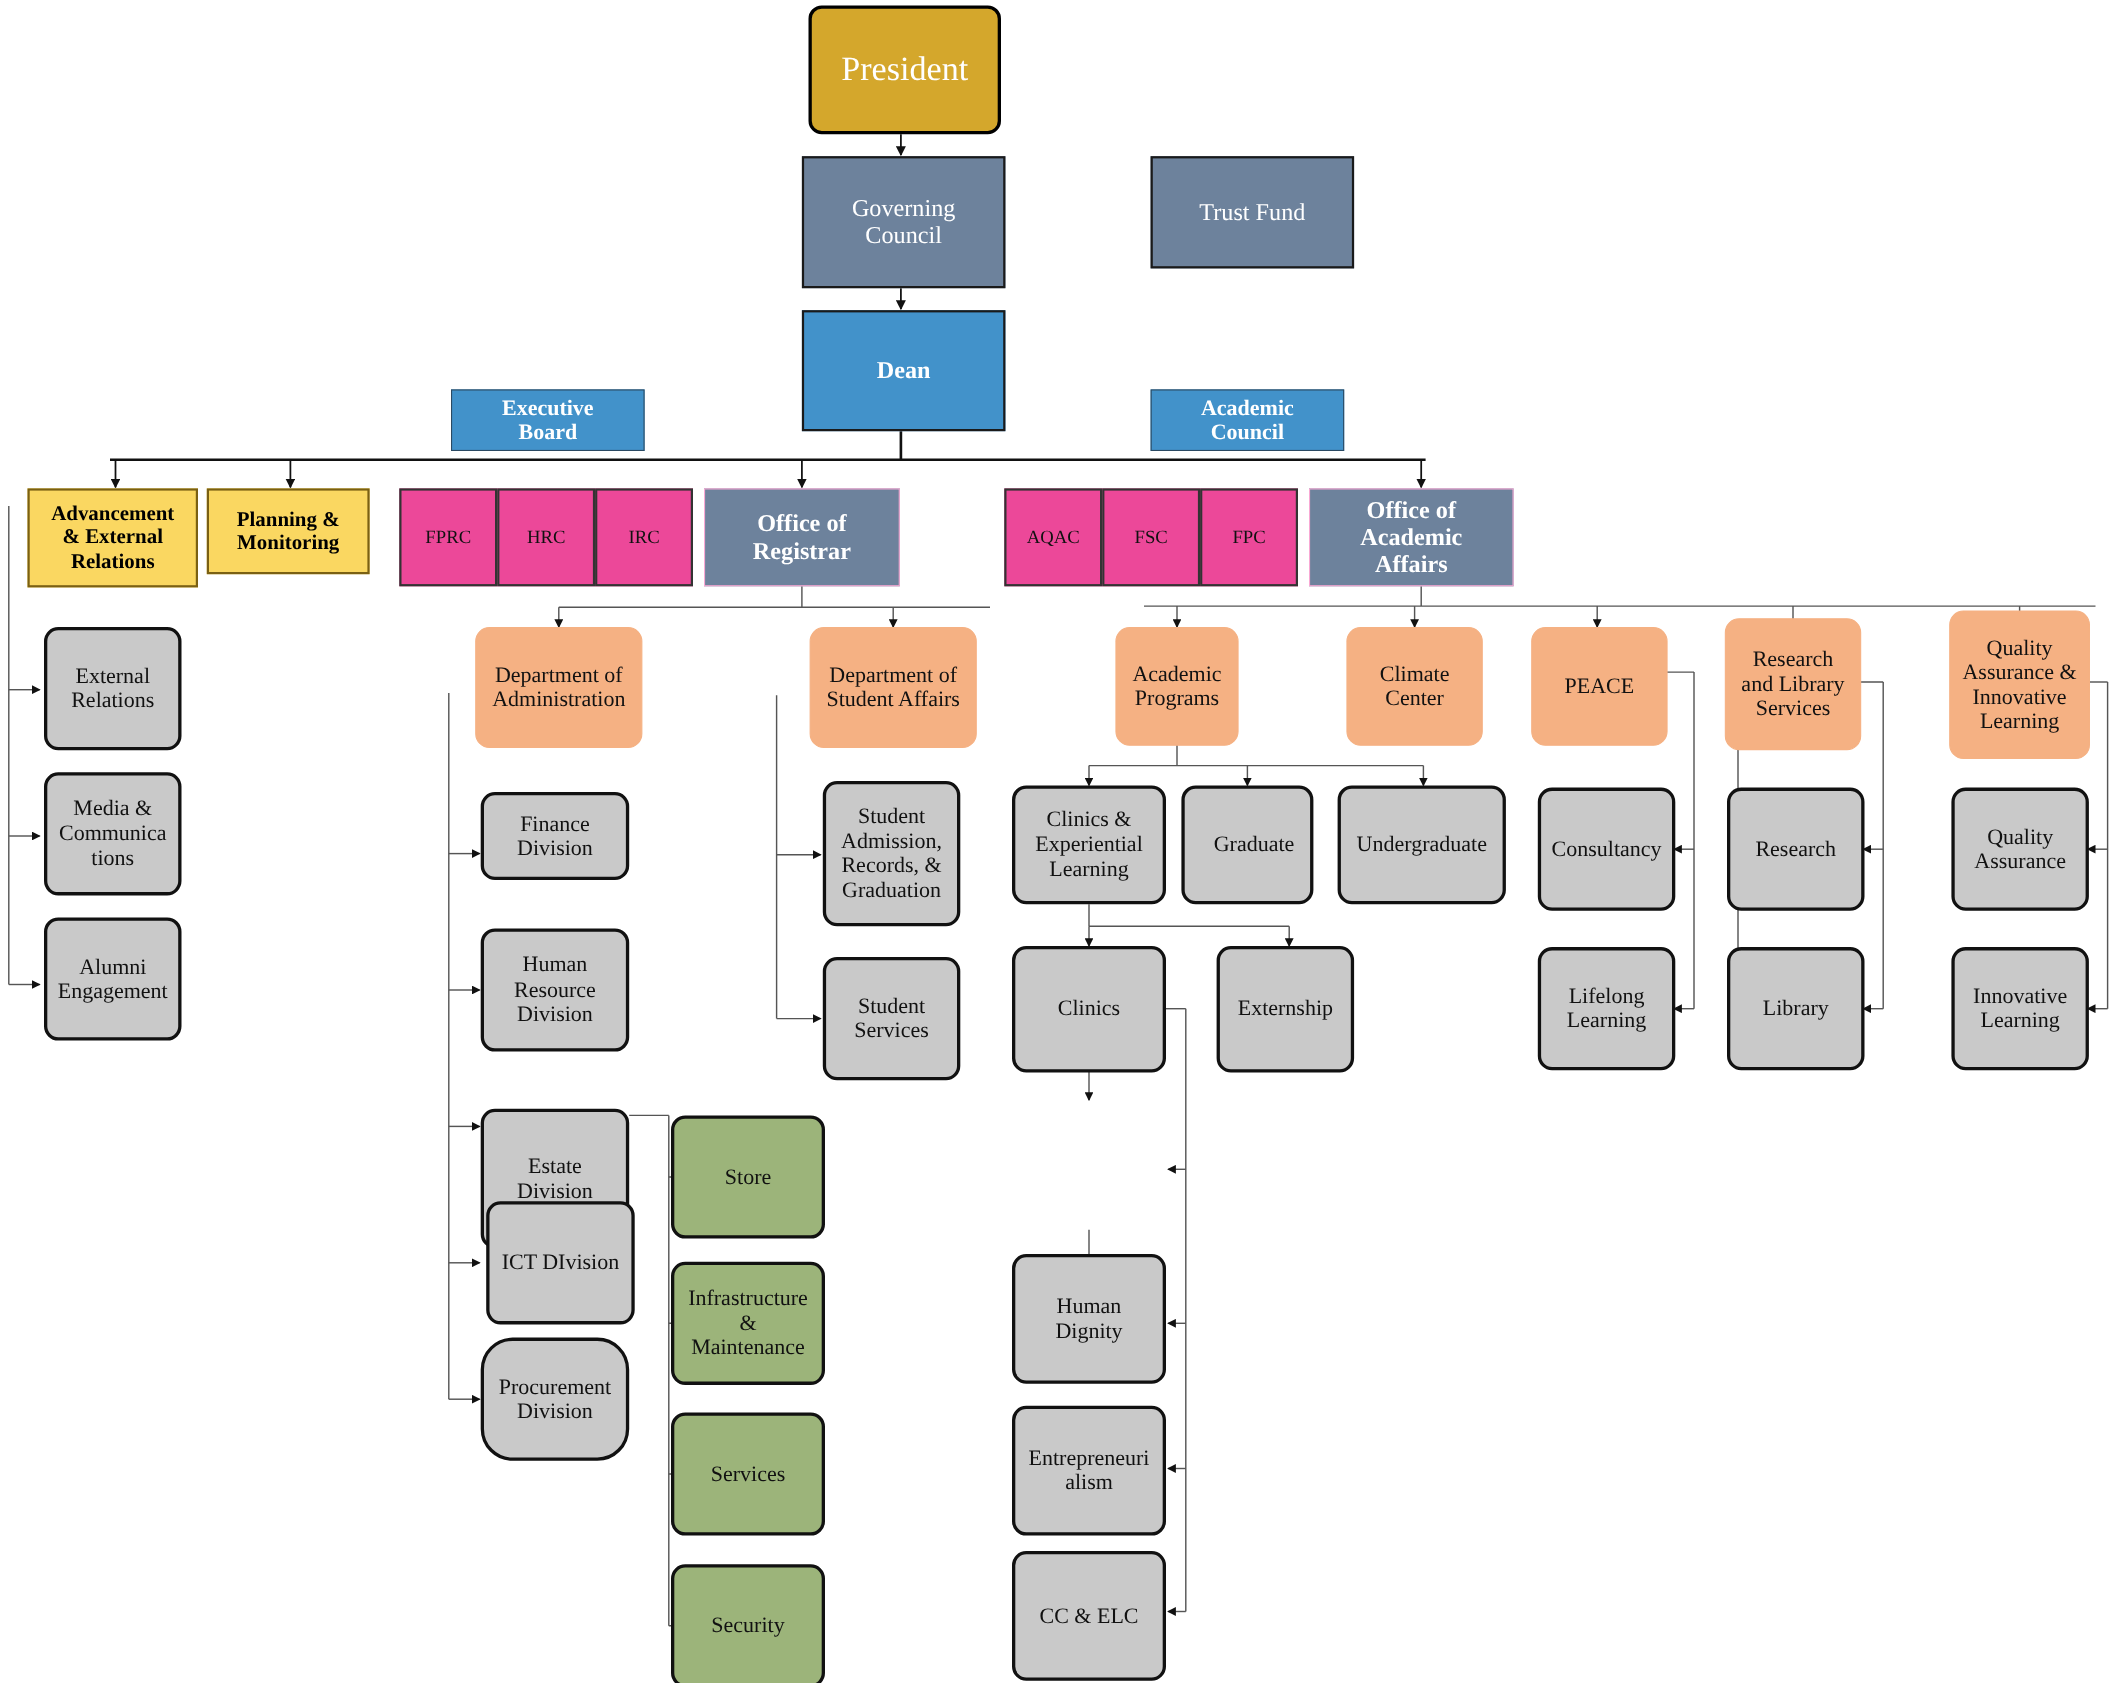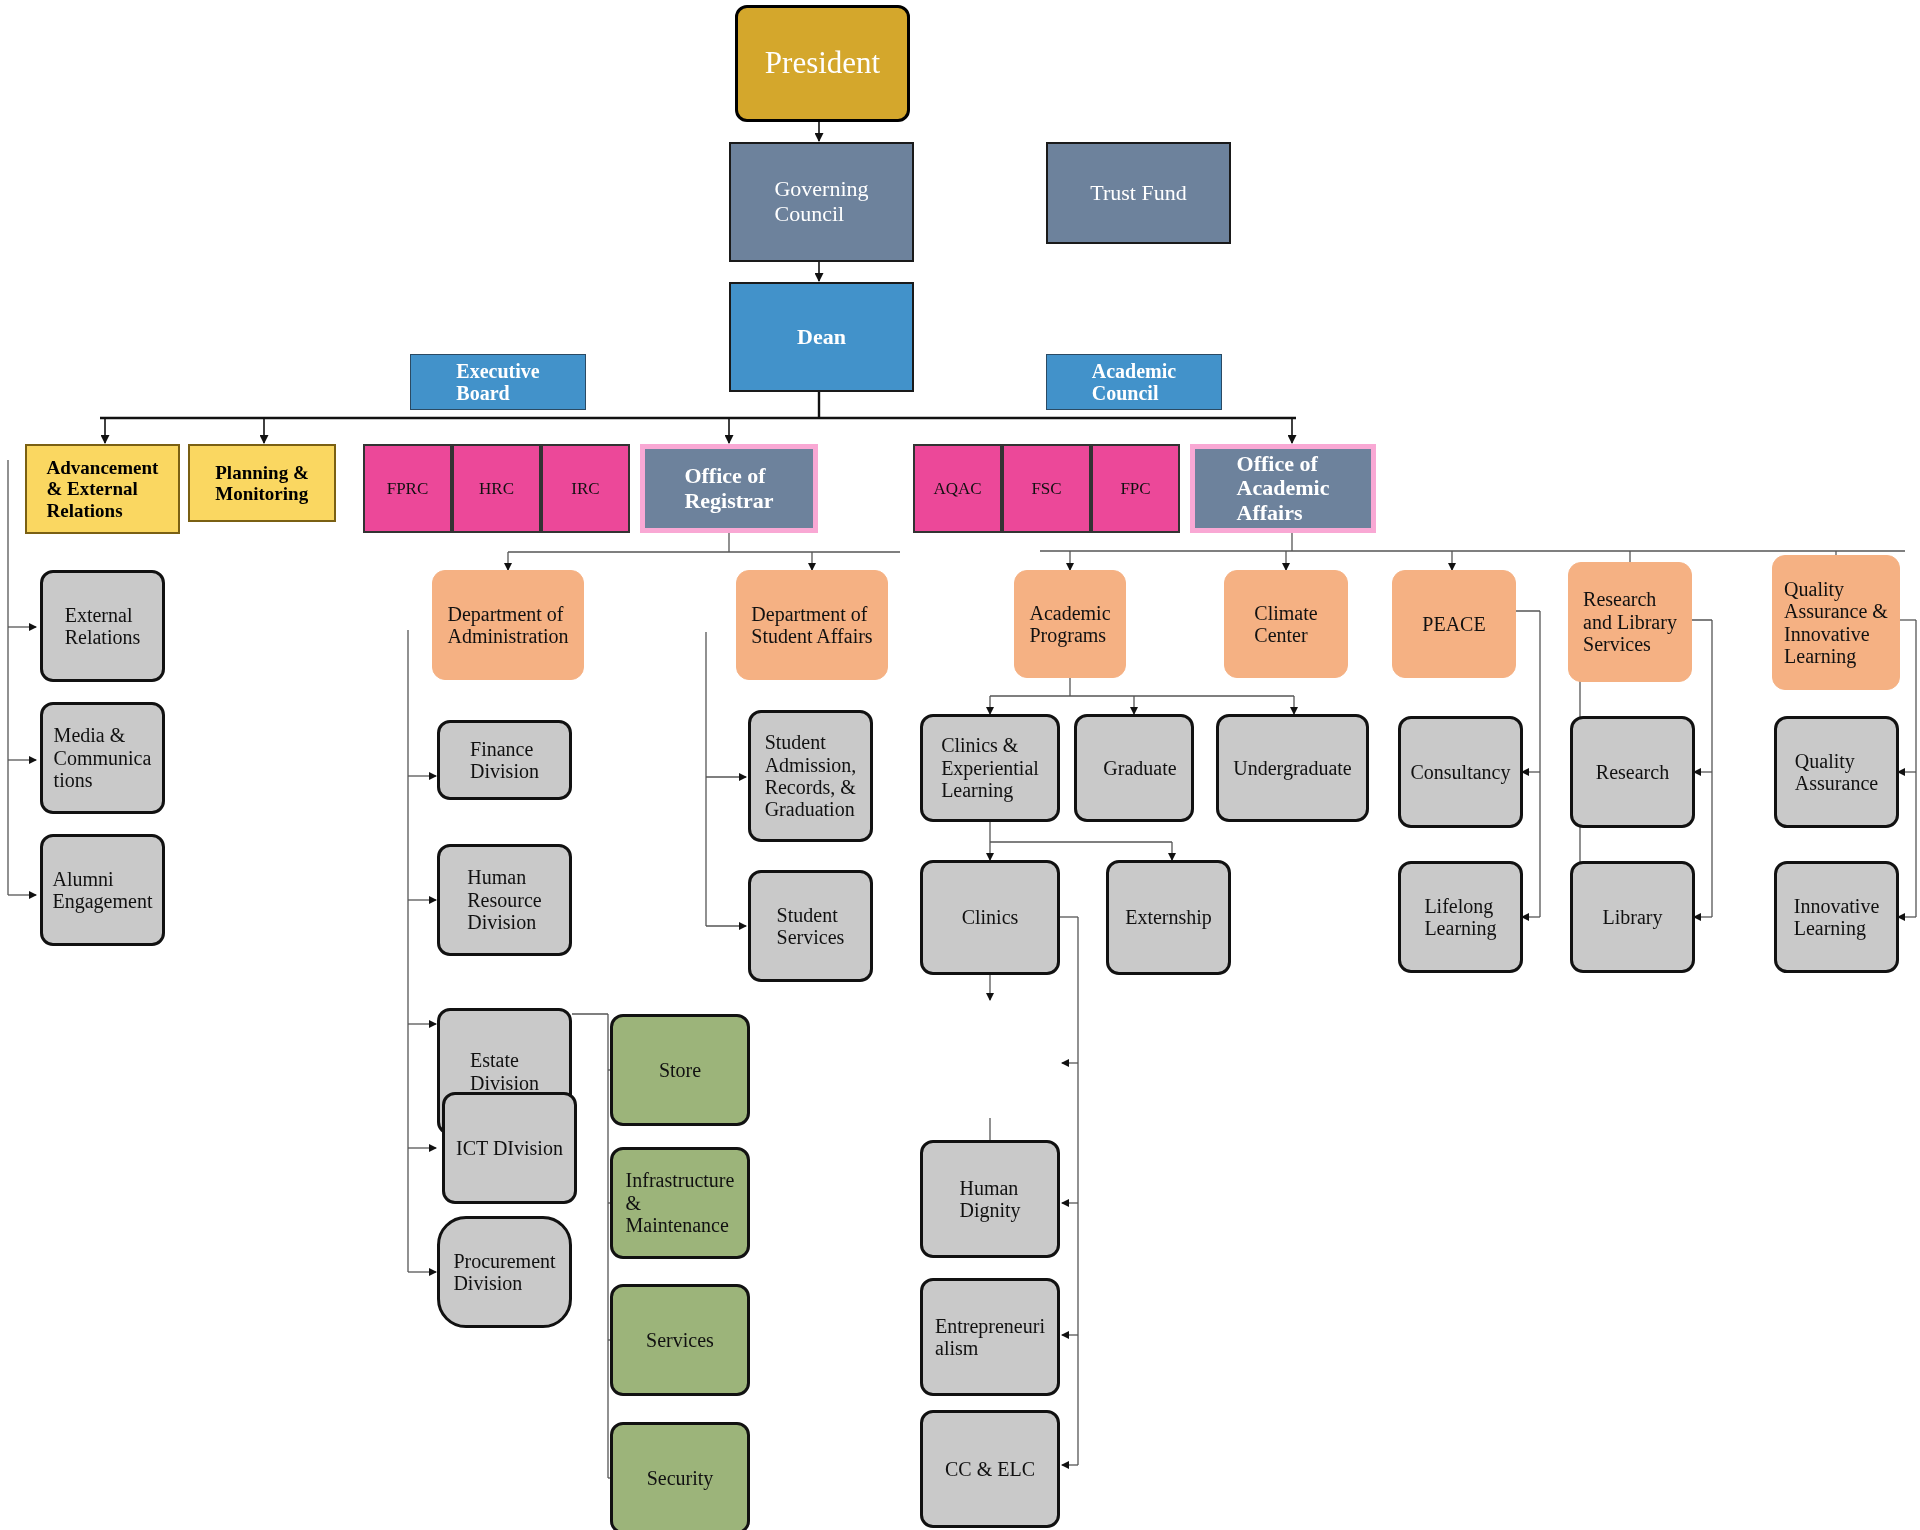--- a/index.html
+++ b/index.html
@@ -19,20 +19,21 @@
     position: absolute;
     left: 0; top: 0;
     width: 1920px; height: 1530px;
     pointer-events: none;
   }
   .node {
     position: absolute;
     display: flex;
     align-items: center;
     justify-content: center;
+    text-align: center;
     line-height: 1.12;
     padding: 2px 4px;
     white-space: pre-line;
   }
 
   
   .n-president {
     background: #d4a72c;
     border: 3px solid #000000;
     border-radius: 12px;
@@ -61,21 +62,21 @@
   }
   .n-yellow {
     background: #fad761;
     border: 2px solid #7a6013;
     color: #000000;
     font-size: 19px;
     font-weight: bold;
   }
   .n-office {
     background: #6d829c;
-    border: 5px solid #f9a8d4;
+    border: 1px solid #f9a8d4;
     color: #ffffff;
     font-size: 22px;
     font-weight: bold;
   }
   .n-committee {
     background: #ec4899;
     border: 2px solid #333333;
     color: #111111;
     font-size: 17px;
   }

